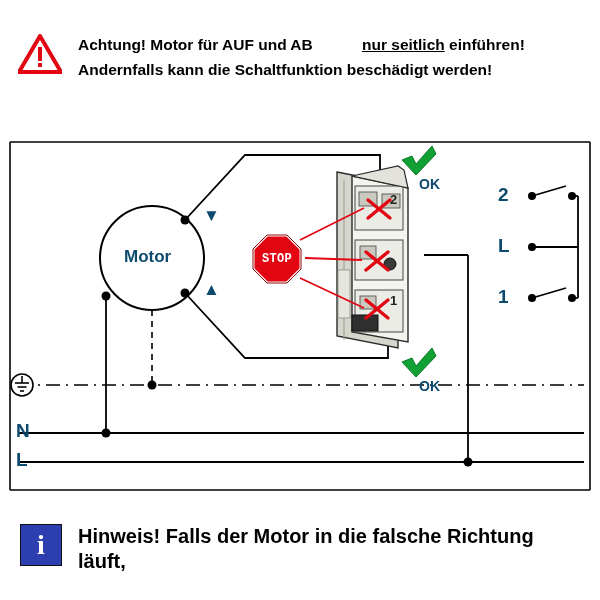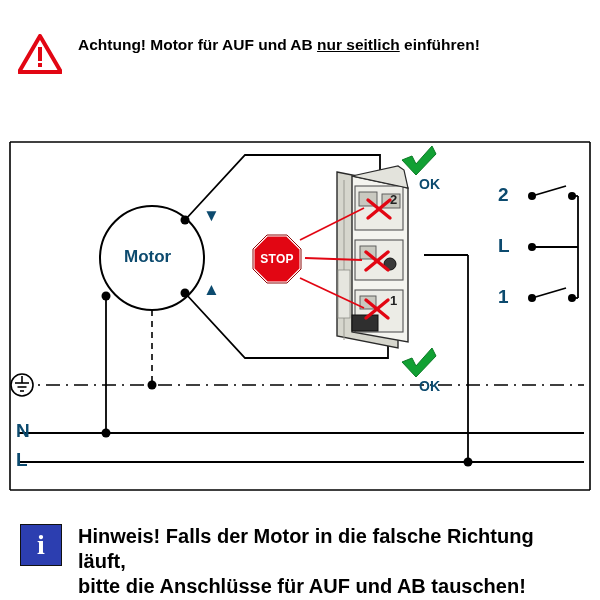--- a/index.html
+++ b/index.html
@@ -39,21 +39,21 @@
   .warn-text {
     position: absolute;
     left: 78px;
     top: 18px;
     width: 510px;
     font-size: 15.5px;
     font-weight: bold;
     color: #000;
     line-height: 25px;
   }
-  .warn-text .ul { text-decoration: underline; }
+  .warn-text .ul { text-decoration: underline; margin-left: 45px; }
 
   
   .note-block {
     position: absolute;
     left: 0;
     top: 512px;
     width: 600px;
     height: 70px;
   }
   .note-icon {
@@ -133,20 +133,21 @@
   <div class="warn-block">
     <svg class="warn-icon" viewBox="0 0 44 40">
       <polygon points="22,2 43,38 1,38" fill="#ffffff" stroke="#e20613" stroke-width="4" stroke-linejoin="round"></polygon>
       <rect x="20" y="13" width="4" height="14" fill="#e20613"></rect>
       <rect x="20" y="29" width="4" height="4" fill="#e20613"></rect>
     </svg>
     <div class="warn-text">
       <div>
         <span>Achtung! Motor für AUF und AB </span><span class="ul">nur seitlich</span><span> einführen!</span>
       </div>
+      <div>Andernfalls kann die Schaltfunktion beschädigt werden!</div>
     </div>
   </div>
 
   <div id="diagram">
 
     <svg width="600" height="400" viewBox="0 0 600 400">
 
       <line x1="10" y1="42" x2="590" y2="42" stroke="#000" stroke-width="1.6"></line>
       <line x1="10" y1="42" x2="10" y2="390" stroke="#000" stroke-width="1.6"></line>
       <line x1="10" y1="390" x2="590" y2="390" stroke="#000" stroke-width="1.6"></line>
@@ -265,28 +266,27 @@
 
     <svg class="okmark" style="left:400px; top:248px;" viewBox="0 0 38 30">
       <polygon points="2,14 12,10 16,18 32,0 36,8 16,29" fill="#11a033" stroke="#0b7a25" stroke-width="1"></polygon>
     </svg>
     <div class="lbl lbl-ok" style="left:419px; top:278px;">OK</div>
 
     <svg class="stop-sign" style="left:252px; top:134px;" viewBox="0 0 50 50">
       <polygon points="15,1 35,1 49,15 49,35 35,49 15,49 1,35 1,15" fill="#e20613" stroke="#ffffff" stroke-width="3"></polygon>
       <polygon points="15,1 35,1 49,15 49,35 35,49 15,49 1,35 1,15" fill="none" stroke="#8d0a0a" stroke-width="1"></polygon>
     </svg>
-    <div class="stop-text" style="left:252px; top:152px;">STOP</div>
+    <div class="stop-text" style="left:252px; top:152px;font-family:Liberation Mono, monospace;">STOP</div>
 
     <div class="lbl" style="left:390px; top:92px; font-size:13px; color:#222;">2</div>
     <div class="lbl" style="left:390px; top:193px; font-size:13px; color:#222;">1</div>
 
   </div>
 
   <div class="note-block">
     <div class="note-icon">i</div>
     <div class="note-text">
       <div>Hinweis! Falls der Motor in die falsche Richtung läuft,</div>
-      <div>bitte die Anschlüsse für AUF und AB tauschen!</div>
     </div>
   </div>
 
 </div>
 
 </body></html>

